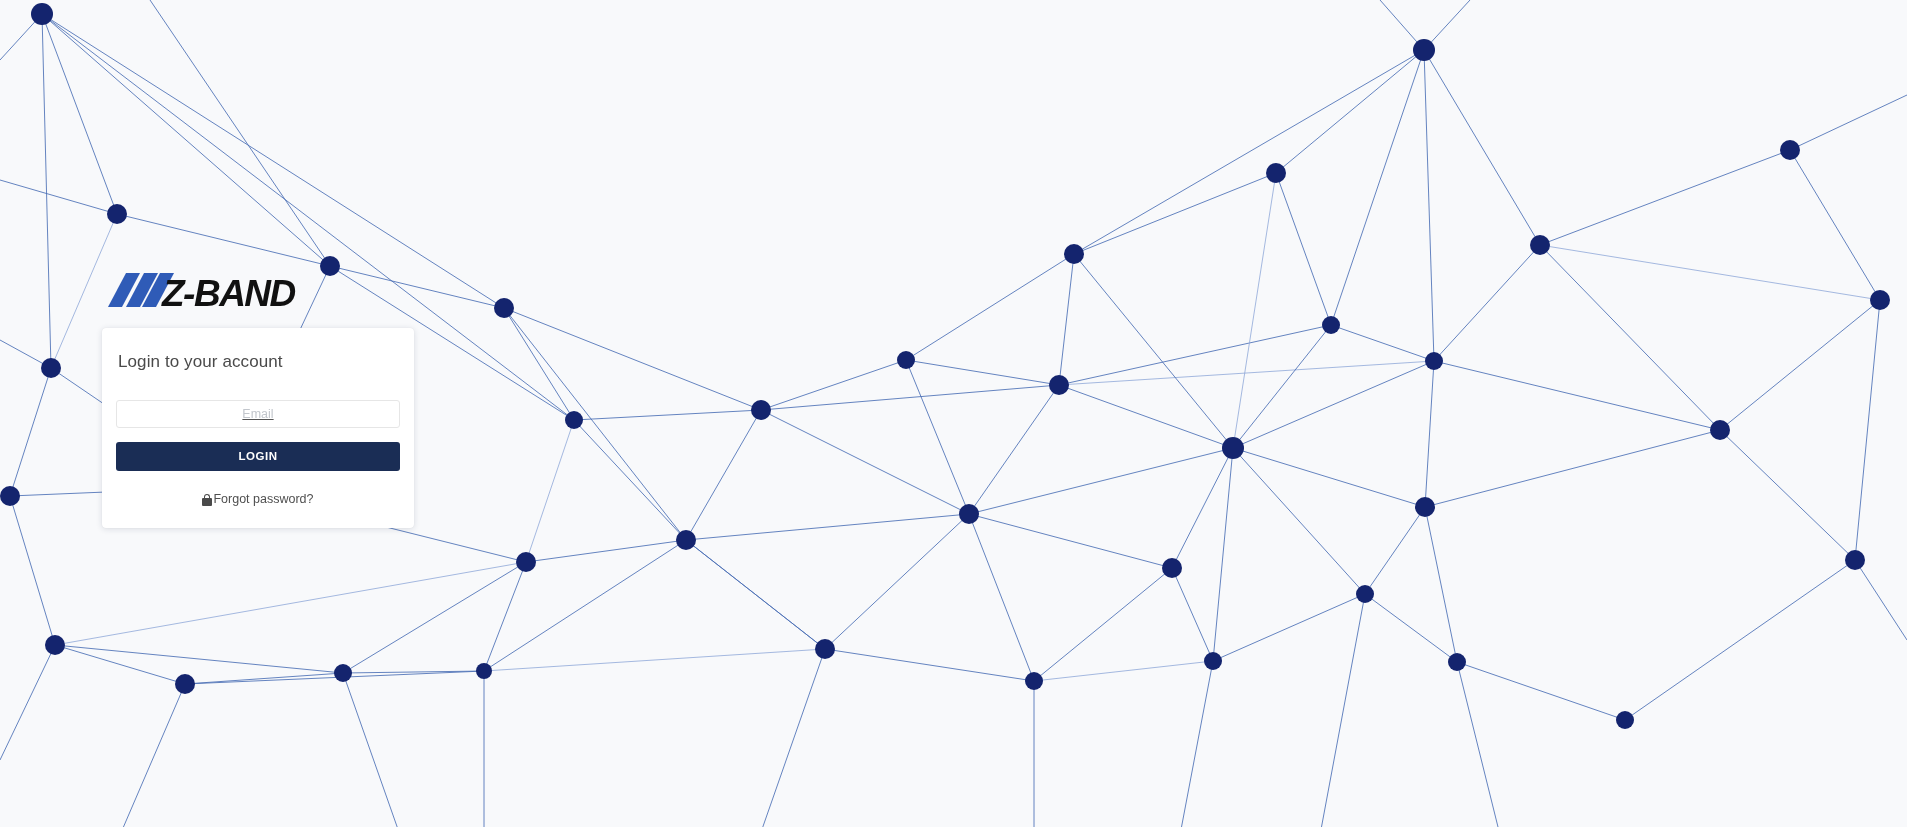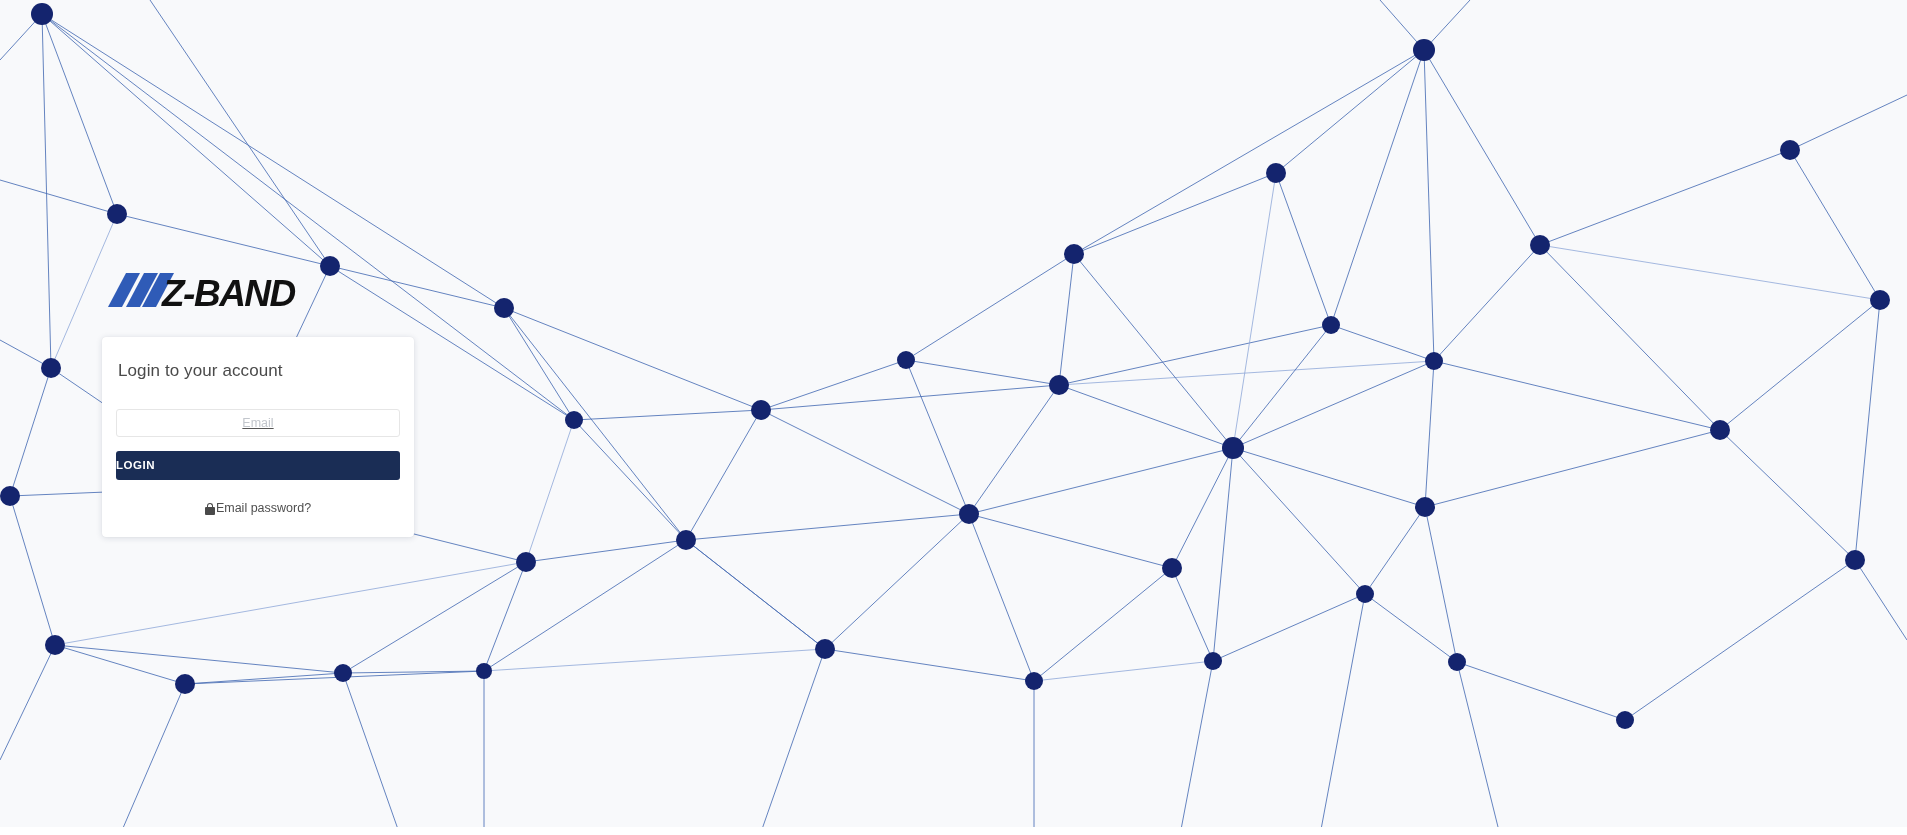--- a/index.html
+++ b/index.html
@@ -37,21 +37,21 @@
     height: 52px;
     z-index: 5;
     user-select: none;
   }
   .logo-svg { display: block; }
 
   
   #login-card {
     position: absolute;
     left: 102px;
-    top: 337px;
+    top: 328px;
     width: 312px;
     background: #ffffff;
     border-radius: 4px;
     box-shadow: 0 1px 6px rgba(30,40,70,.14), 0 0 1px rgba(30,40,70,.10);
     padding: 18px 14px 20px 14px;
     z-index: 6;
   }
   #card-title {
     font-size: 17px;
     color: #4a4a4a;
@@ -84,21 +84,21 @@
     margin: 14px auto 0 auto;
     background: #1a2d55;
     color: #ffffff;
     border: none;
     border-radius: 3px;
     font-size: 11.5px;
     font-weight: 700;
     letter-spacing: .55px;
     font-family: "Liberation Sans", sans-serif;
     cursor: pointer;
-    text-align: left;
+    text-align: center;
     line-height: 29px;
     padding: 0;
   }
   #forgot-row {
     margin-top: 22px;
     text-align: center;
     font-size: 12.5px;
     line-height: 1;
   }
   #forgot-link {
@@ -307,18 +307,18 @@
 
 
     <button id="login-button">LOGIN</button>
 
     <div id="forgot-row">
       <a id="forgot-link" href="#">
         <span class="lock-glyph">
           <span class="shackle"></span>
             <span class="body"></span>
         </span>
-        <span>Email password?</span>
+        <span>Forgot password?</span>
       </a>
     </div>
 
   </div>
 </div>
 
 </body></html>

